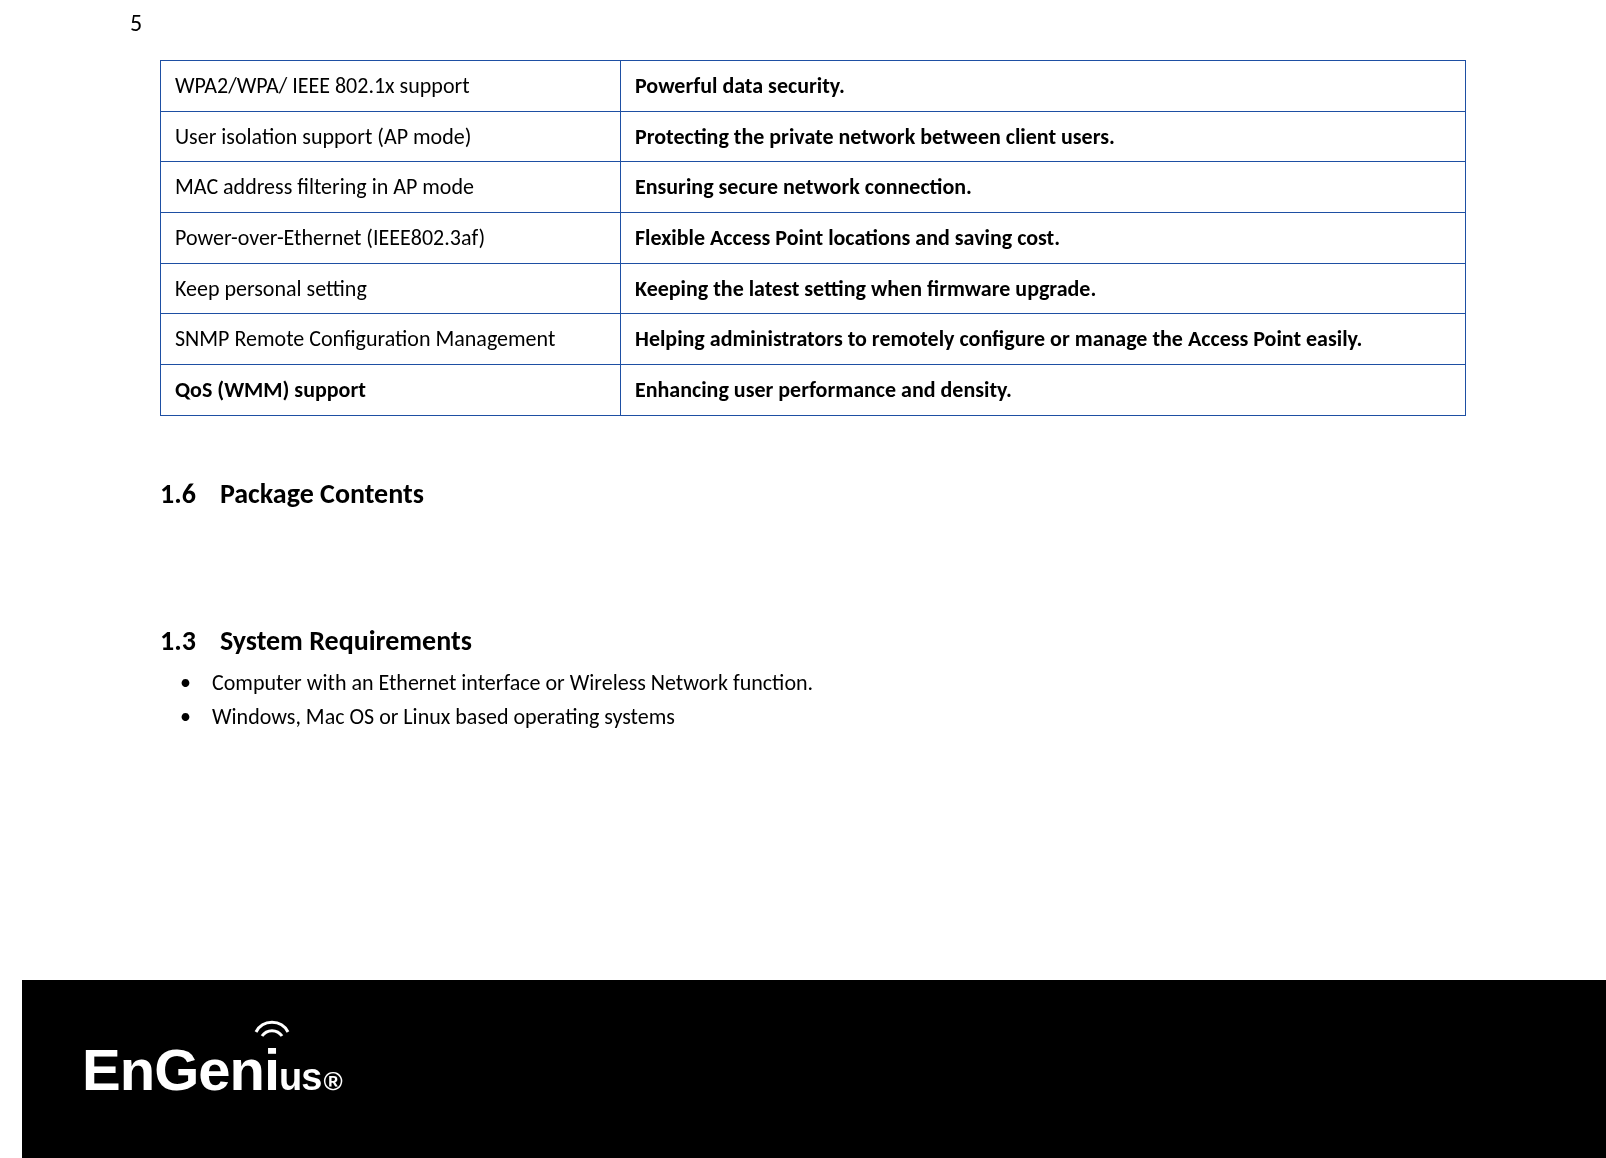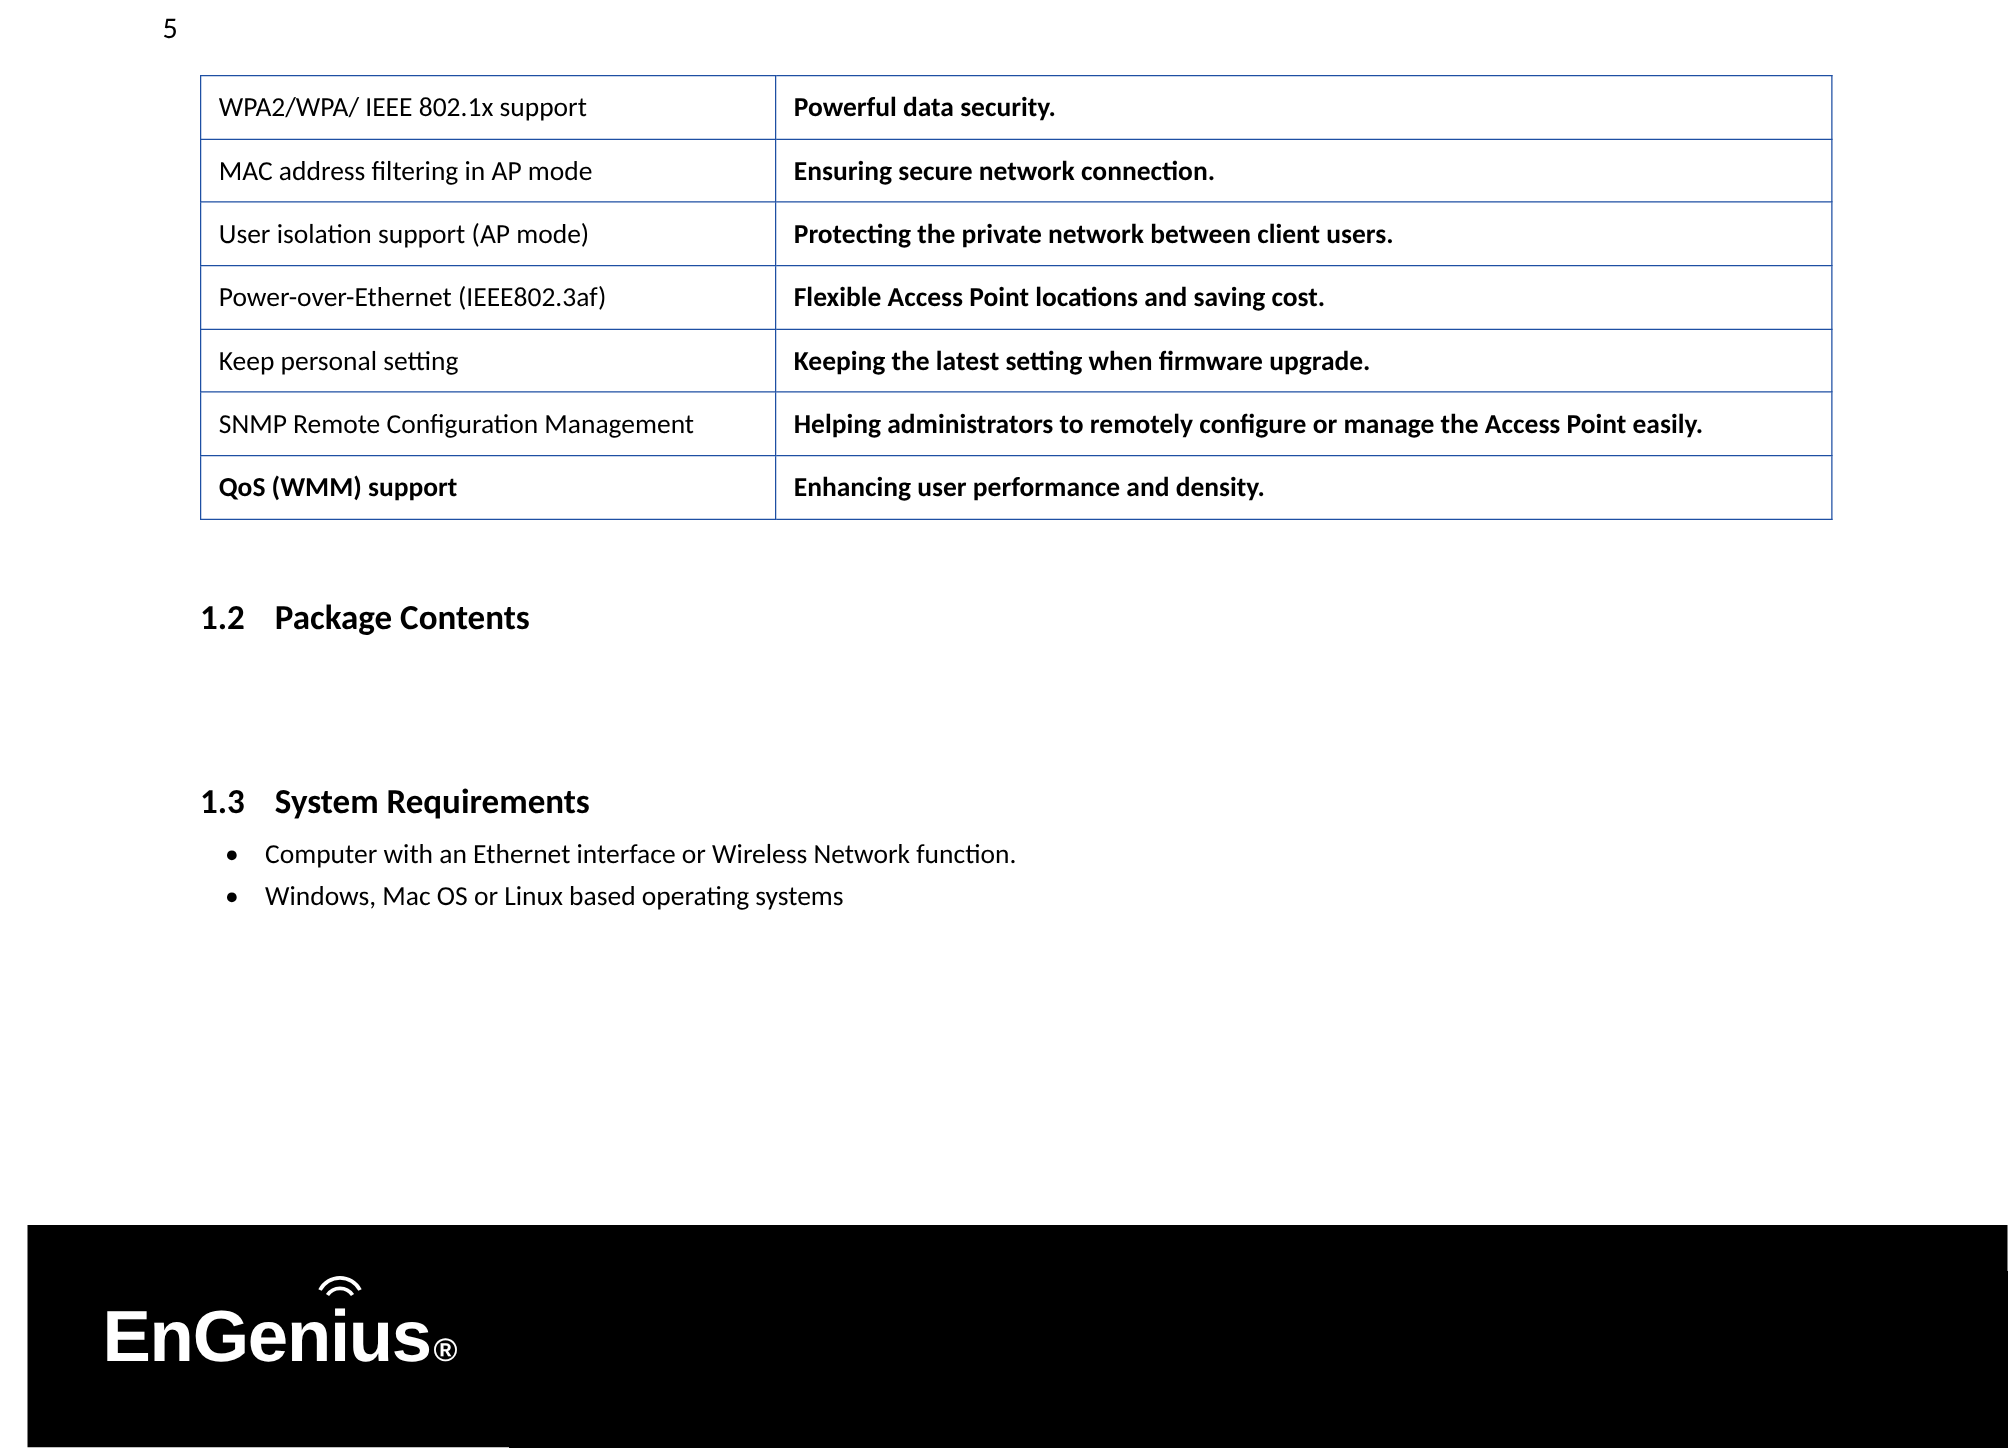--- a/index.html
+++ b/index.html
@@ -16,21 +16,21 @@
   h2.section .secnum { display: inline-block; margin-right: 24px; }
   p.body { font-size: 22px; line-height: 1.45; margin: 0 0 10px 36px; text-align: justify; }
   ul.bullets { list-style: none; margin-left: 8px; }
   ul.bullets li { font-size: 22px; line-height: 1.55; position: relative; padding-left: 44px; }
   ul.bullets li::before { content: "•"; position: absolute; left: 12px; top: 0; font-size: 22px; }
   .footer { position: absolute; bottom: 0; left: 0; width: 1606px; height: 178px; background: #000; display: flex; align-items: center; padding-left: 60px; margin-left: 22px; }
   .logo-wrap { display: flex; align-items: baseline; color: #fff; font-family: "Arial Black", Arial, sans-serif; font-weight: 900; }
   .logo-en { font-size: 58px; letter-spacing: -1px; }
   .logo-g  { font-size: 58px; letter-spacing: -1px; }
   .logo-en-end { font-size: 58px; letter-spacing: -1px; }
-  .logo-us { font-size: 58px; letter-spacing: -1px; }
+  .logo-us { font-size: 38px; letter-spacing: -1px; }
   .logo-reg { font-size: 26px; vertical-align: super; margin-left: 2px; }
   .logo-i { position: relative; display: inline-block; }
   .logo-i-stem { font-size: 58px; letter-spacing: -1px; }
   .logo-wifi { position: absolute; top: -26px; left: 50%; transform: translateX(-50%); }
   .logo-wifi svg { display: block; }
   .sec-gap { height: 56px; }
 </style>
 </head>
 <body>
 
@@ -40,26 +40,26 @@
 
   <div class="content">
 
     <table class="features">
       <tbody id="features-tbody">
           <tr>
             <td class="col-feature">WPA2/WPA/ IEEE 802.1x support</td>
             <td class="col-benefit">Powerful data security.</td>
           </tr>
           <tr>
+            <td class="col-feature">User isolation support (AP mode)</td>
+            <td class="col-benefit">Protecting the private network between client users.</td>
+          </tr>
+          <tr>
             <td class="col-feature">MAC address filtering in AP mode</td>
             <td class="col-benefit">Ensuring secure network connection.</td>
-          </tr>
-          <tr>
-            <td class="col-feature">User isolation support (AP mode)</td>
-            <td class="col-benefit">Protecting the private network between client users.</td>
           </tr>
           <tr>
             <td class="col-feature">Power-over-Ethernet (IEEE802.3af)</td>
             <td class="col-benefit">Flexible Access Point locations and saving cost.</td>
           </tr>
           <tr>
             <td class="col-feature">Keep personal setting</td>
             <td class="col-benefit">Keeping the latest setting when firmware upgrade.</td>
           </tr>
           <tr>
@@ -67,21 +67,21 @@
             <td class="col-benefit">Helping administrators to remotely configure or manage the Access Point easily.</td>
           </tr>
           <tr class="bold-row">
             <td class="col-feature">QoS (WMM) support</td>
             <td class="col-benefit">Enhancing user performance and density.</td>
           </tr>
         </tbody>
     </table>
 
     <h2 class="section">
-      <span class="secnum">1.2</span><span>Package Contents</span>
+      <span class="secnum">1.6</span><span>Package Contents</span>
     </h2>
 
     <div class="sec-gap"></div>
 
     <h2 class="section">
       <span class="secnum">1.3</span><span>System Requirements</span>
     </h2>
     <ul class="bullets" id="sysreq-list">
         <li>Computer with an Ethernet interface or Wireless Network function.</li>
         <li>Windows, Mac OS or Linux based operating systems</li>

